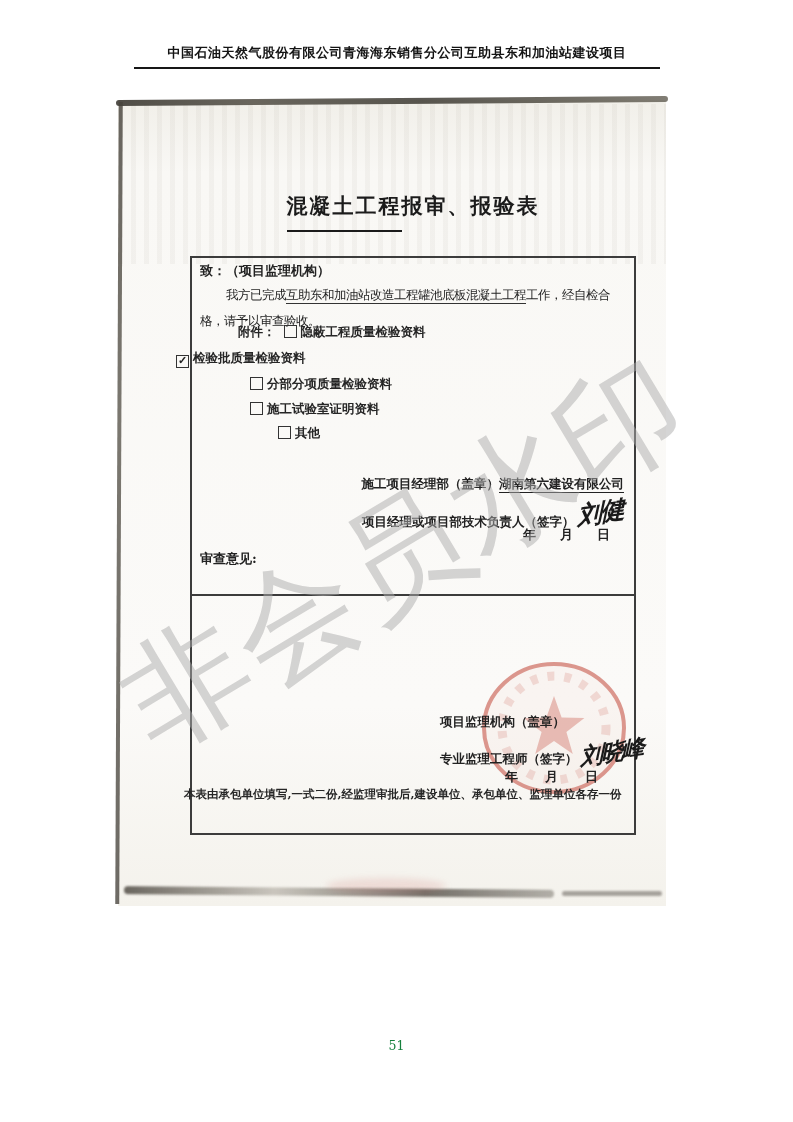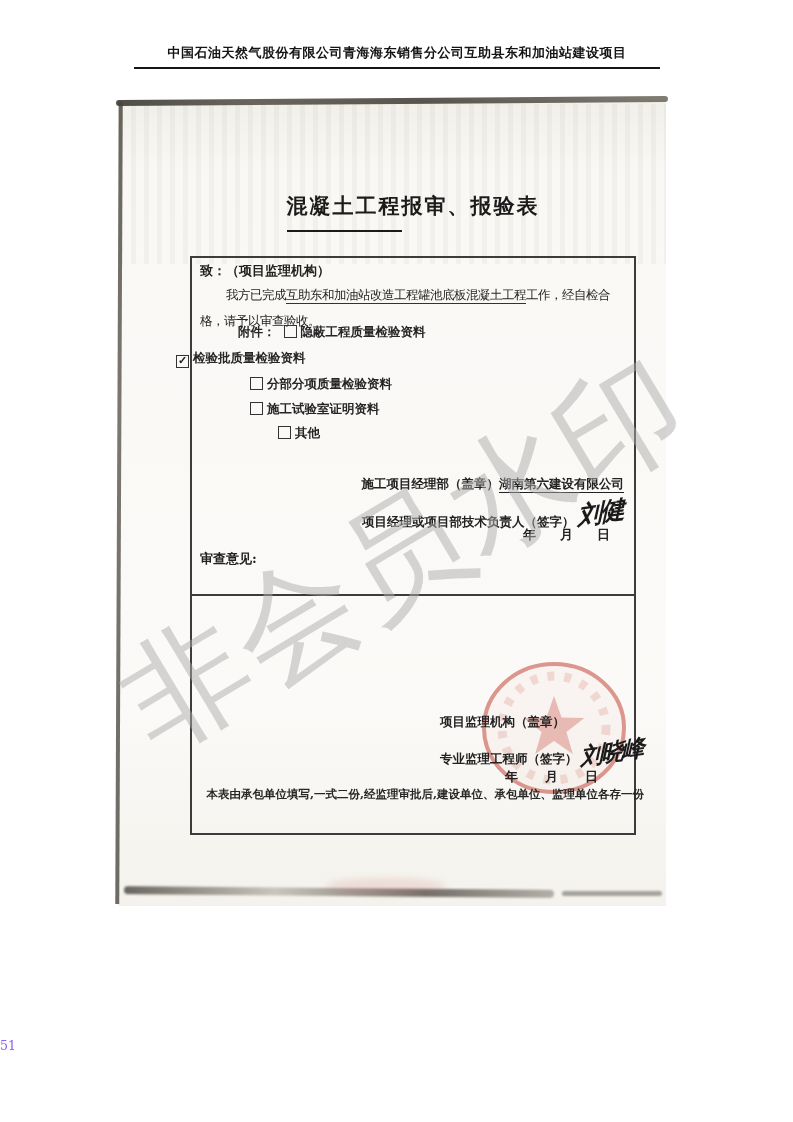--- a/index.html
+++ b/index.html
@@ -95,33 +95,33 @@
   .date1{top:268px;right:24px;}
   .date1 span{margin-left:24px;}
   .review-label{top:6px;left:8px;font-size:13px;font-weight:600;}
   .org-line{top:170px;left:248px;font-size:12.5px;font-weight:600;white-space:nowrap;z-index:3;}
   .eng-line{top:196px;left:248px;font-size:12.5px;font-weight:600;white-space:nowrap;z-index:3;}
   .eng-line .handwriting{font-size:23px;top:-3px;}
   .date2{top:224px;left:313px;z-index:3;}
   .date2 span{margin-right:27px;}
   .stamp{position:absolute;left:287px;top:109px;width:150px;height:150px;z-index:1;}
   .note{
-    position:absolute;left:66px;top:687px;width:460px;text-align:right;
+    position:absolute;left:66px;top:687px;width:460px;text-align:left;
     font-size:11.5px;font-weight:600;color:#262626;white-space:nowrap;z-index:2;
   }
   
   .watermark{
     position:absolute;left:55px;top:472px;width:700px;text-align:center;
     font-size:124px;font-weight:500;color:rgba(172,172,172,.5);
     transform:rotate(-31deg);letter-spacing:2px;z-index:6;pointer-events:none;
     font-family:"DejaVu Sans", sans-serif;white-space:nowrap;
   }
   .page-num{
-    position:absolute;top:1038px;left:0;width:793px;text-align:left;
-    font-size:12.5px;color:#8b5cf6;
+    position:absolute;top:1038px;left:0;width:793px;text-align:center;
+    font-size:12.5px;color:#15803d;
   }
 </style>
 </head>
 <body>
 
 <div class="page-header">中国石油天然气股份有限公司青海海东销售分公司互助县东和加油站建设项目</div>
 
 <div class="scan">
   <div class="streaks"></div>
   <div class="scan-top-edge"></div>

